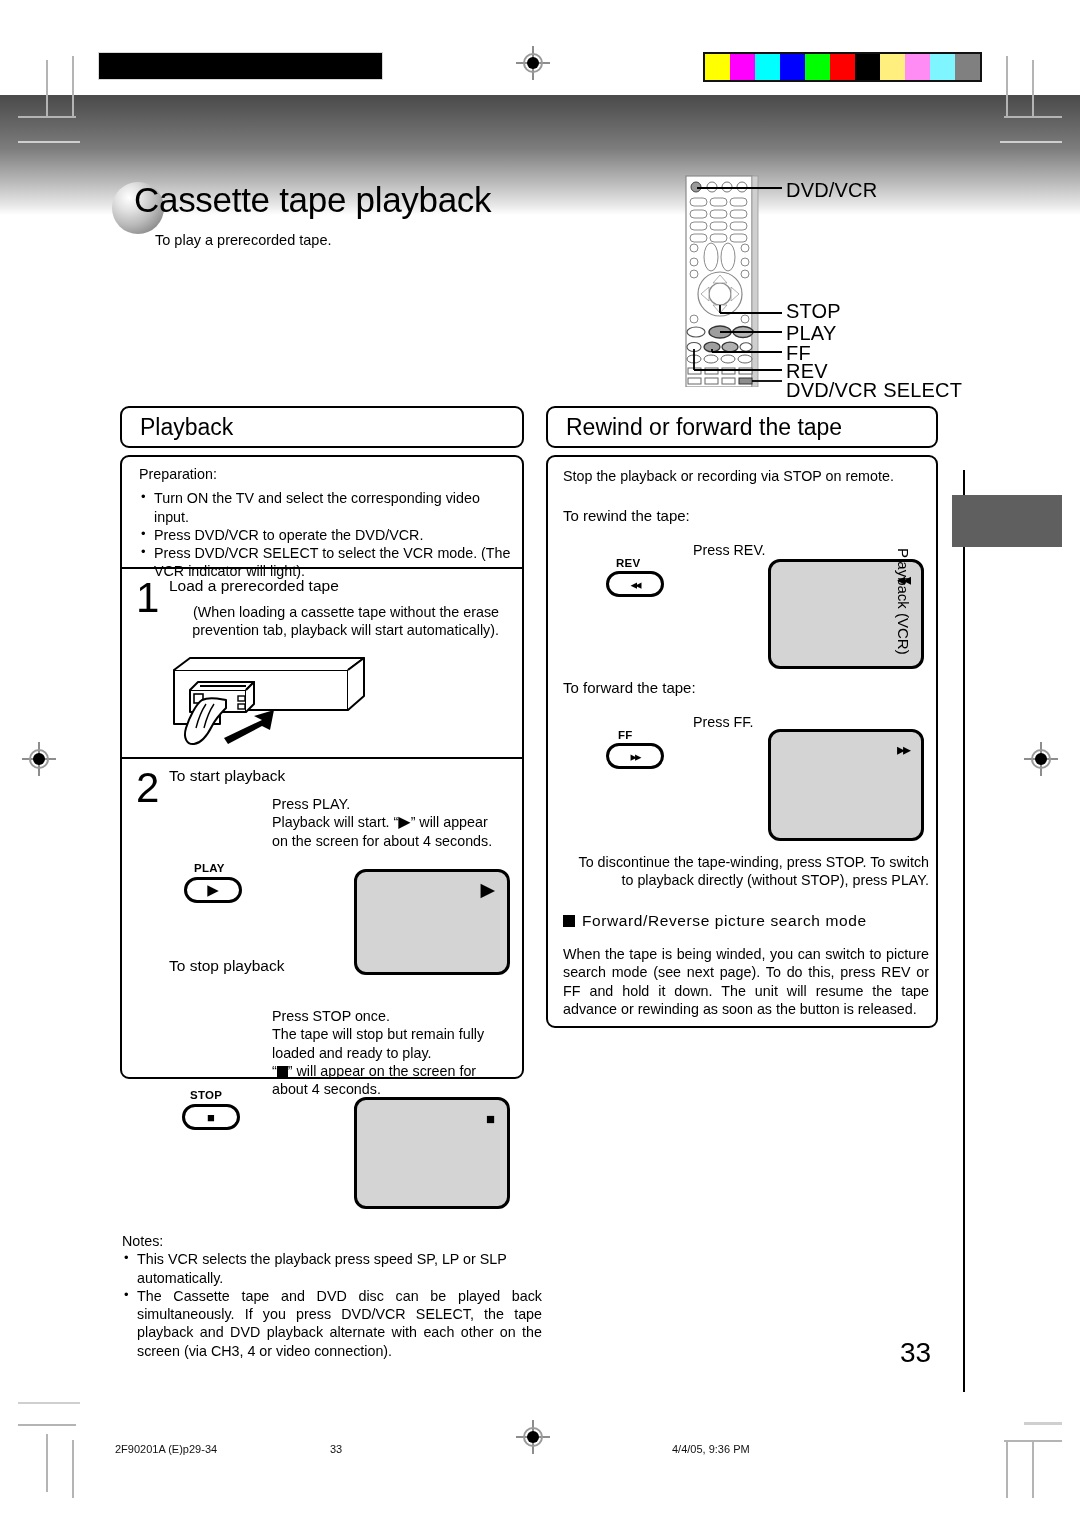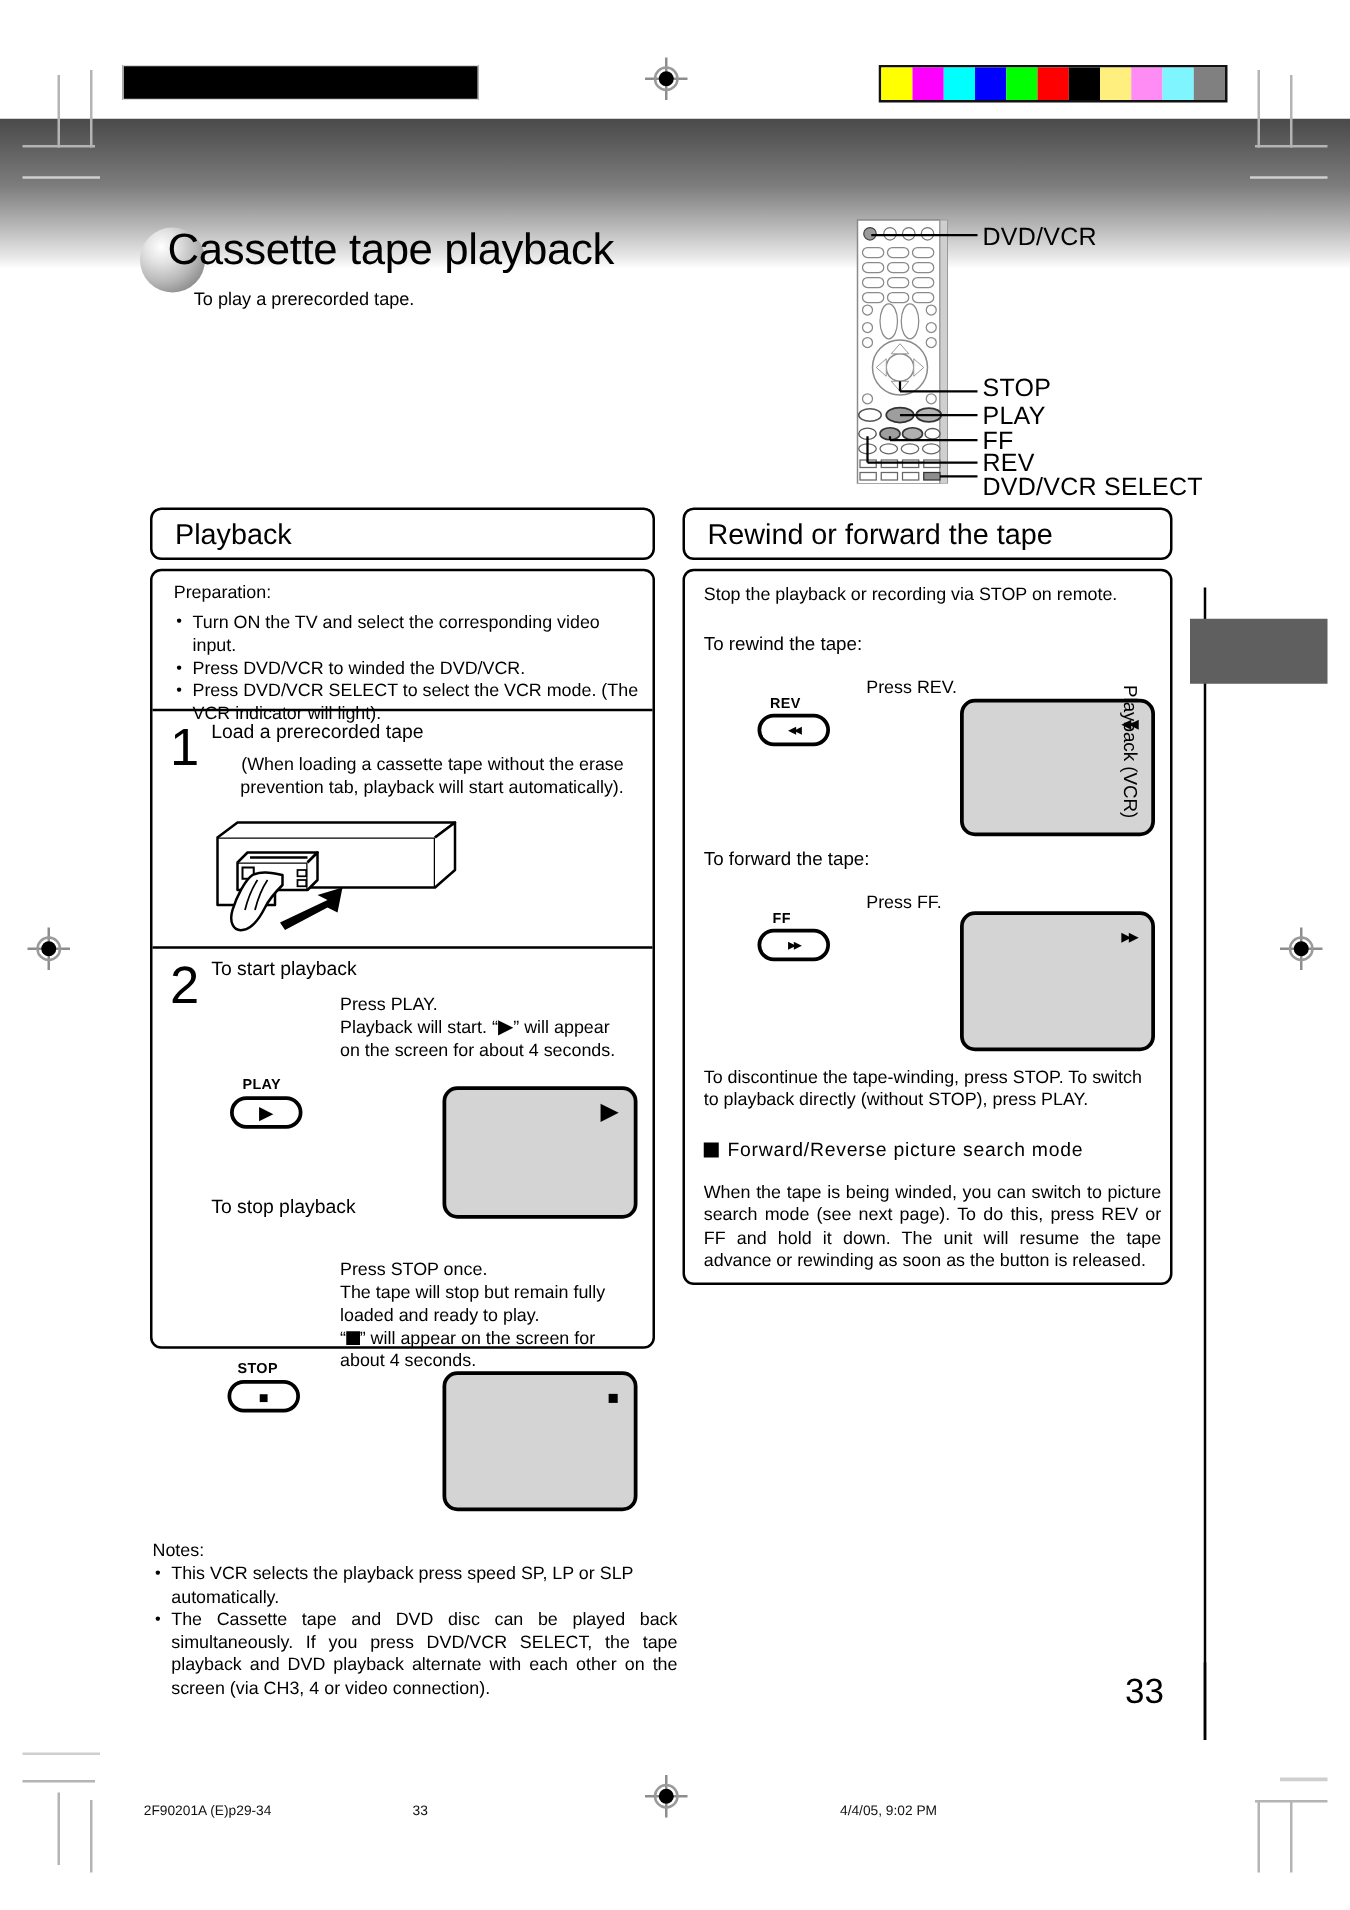--- a/index.html
+++ b/index.html
@@ -230,21 +230,21 @@
 </div>
 
 <div class="hdrbox" style="left:120px;top:406px;width:404px;height:42px;">Playback</div>
 
 <div class="bodybox" style="left:120px;top:455px;width:404px;height:624px;">
 
   <div style="position:absolute;left:17px;top:8px;width:372px;" class="txt">
     <div style="margin-bottom:6px;">Preparation:</div>
     <ul class="bul">
       <li>Turn ON the TV and select the corresponding video input.</li>
-      <li>Press DVD/VCR to winded the DVD/VCR.</li>
+      <li>Press DVD/VCR to operate the DVD/VCR.</li>
       <li>Press DVD/VCR SELECT to select the VCR mode. (The VCR indicator will light).</li>
     </ul>
   </div>
 
   <div class="divider" style="top:110px;"></div>
 
   <div class="stepnum" style="left:14px;top:120px;">1</div>
   <div style="position:absolute;left:47px;top:120px;width:338px;font-size:15.5px;">Load a prerecorded tape</div>
   <div style="position:absolute;left:47px;top:146px;width:330px;text-align:right;" class="txt">(When loading a cassette tape without the erase prevention tab, playback will start automatically).</div>
 
@@ -353,31 +353,31 @@
 
   <div class="pill-lbl" style="left:70px;top:272px;">FF</div>
   <div class="pill" style="left:58px;top:286px;">
     <span style="font-size:13px;letter-spacing:-2px;">▸▸</span>
   </div>
 
   <div class="tv" style="left:220px;top:272px;width:156px;height:112px;">
     <span class="tvicon" style="right:12px;top:8px;position:absolute;font-size:16px;letter-spacing:-2px;">▸▸</span>
   </div>
 
-  <div style="position:absolute;left:15px;top:396px;width:366px;" class="txt">To discontinue the tape-winding, press STOP. To switch to playback directly (without STOP), press PLAY.</div>
+  <div style="position:absolute;left:15px;top:396px;width:366px;text-align:right;" class="txt">To discontinue the tape-winding, press STOP. To switch to playback directly (without STOP), press PLAY.</div>
 
   <div style="position:absolute;left:15px;top:455px;font-size:15.5px;letter-spacing:.6px;">
     <span class="sq" style="width:12px;height:12px;margin-right:7px;"></span><span>Forward/Reverse picture search mode</span>
   </div>
 
   <div style="position:absolute;left:15px;top:488px;width:366px;text-align:justify;" class="txt">When the tape is being winded, you can switch to picture search mode (see next page). To do this, press REV or FF and hold it down. The unit will resume the tape advance or rewinding as soon as the button is released.</div>
 </div>
 
 <div class="pg-right-rule"></div>
 <div class="sidetab-block"></div>
 <div class="sidetab-txt">Playback (VCR)</div>
 
 <div class="pageno">33</div>
 <div class="pageno-rule"></div>
 
 <div class="foot" style="left:115px;top:1443px;">2F90201A (E)p29-34</div>
 <div class="foot" style="left:330px;top:1443px;">33</div>
-<div class="foot" style="left:672px;top:1443px;">4/4/05, 9:02 PM</div>
+<div class="foot" style="left:672px;top:1443px;">4/4/05, 9:36 PM</div>
 
 </body></html>

